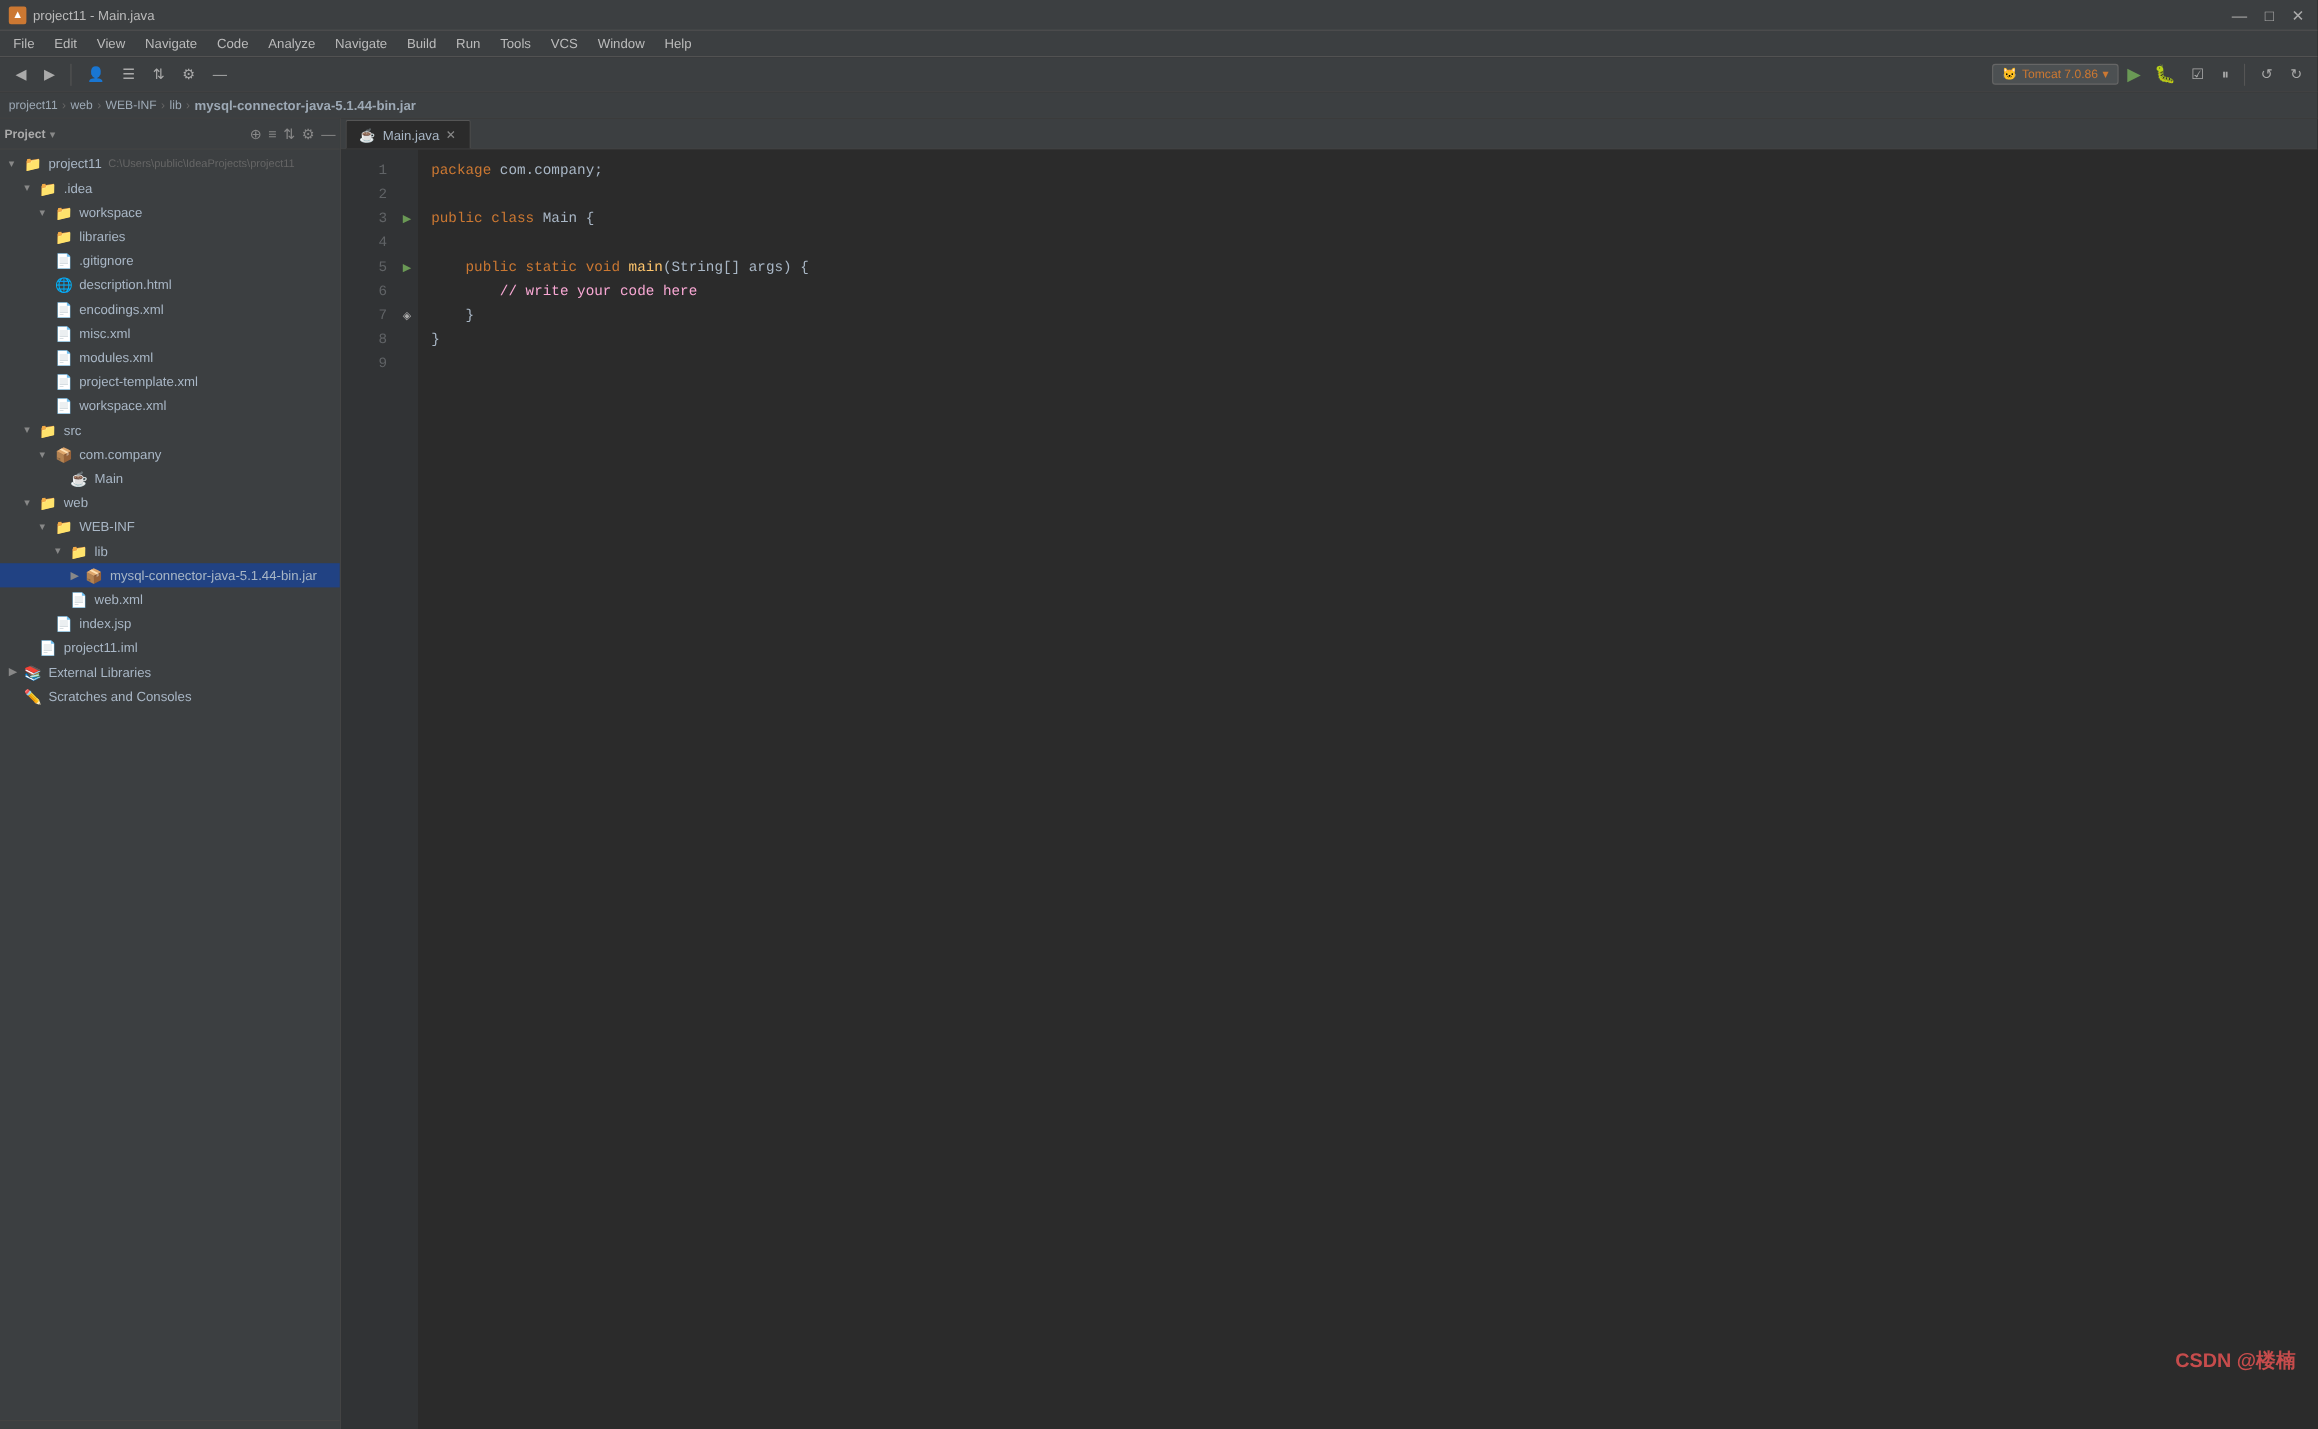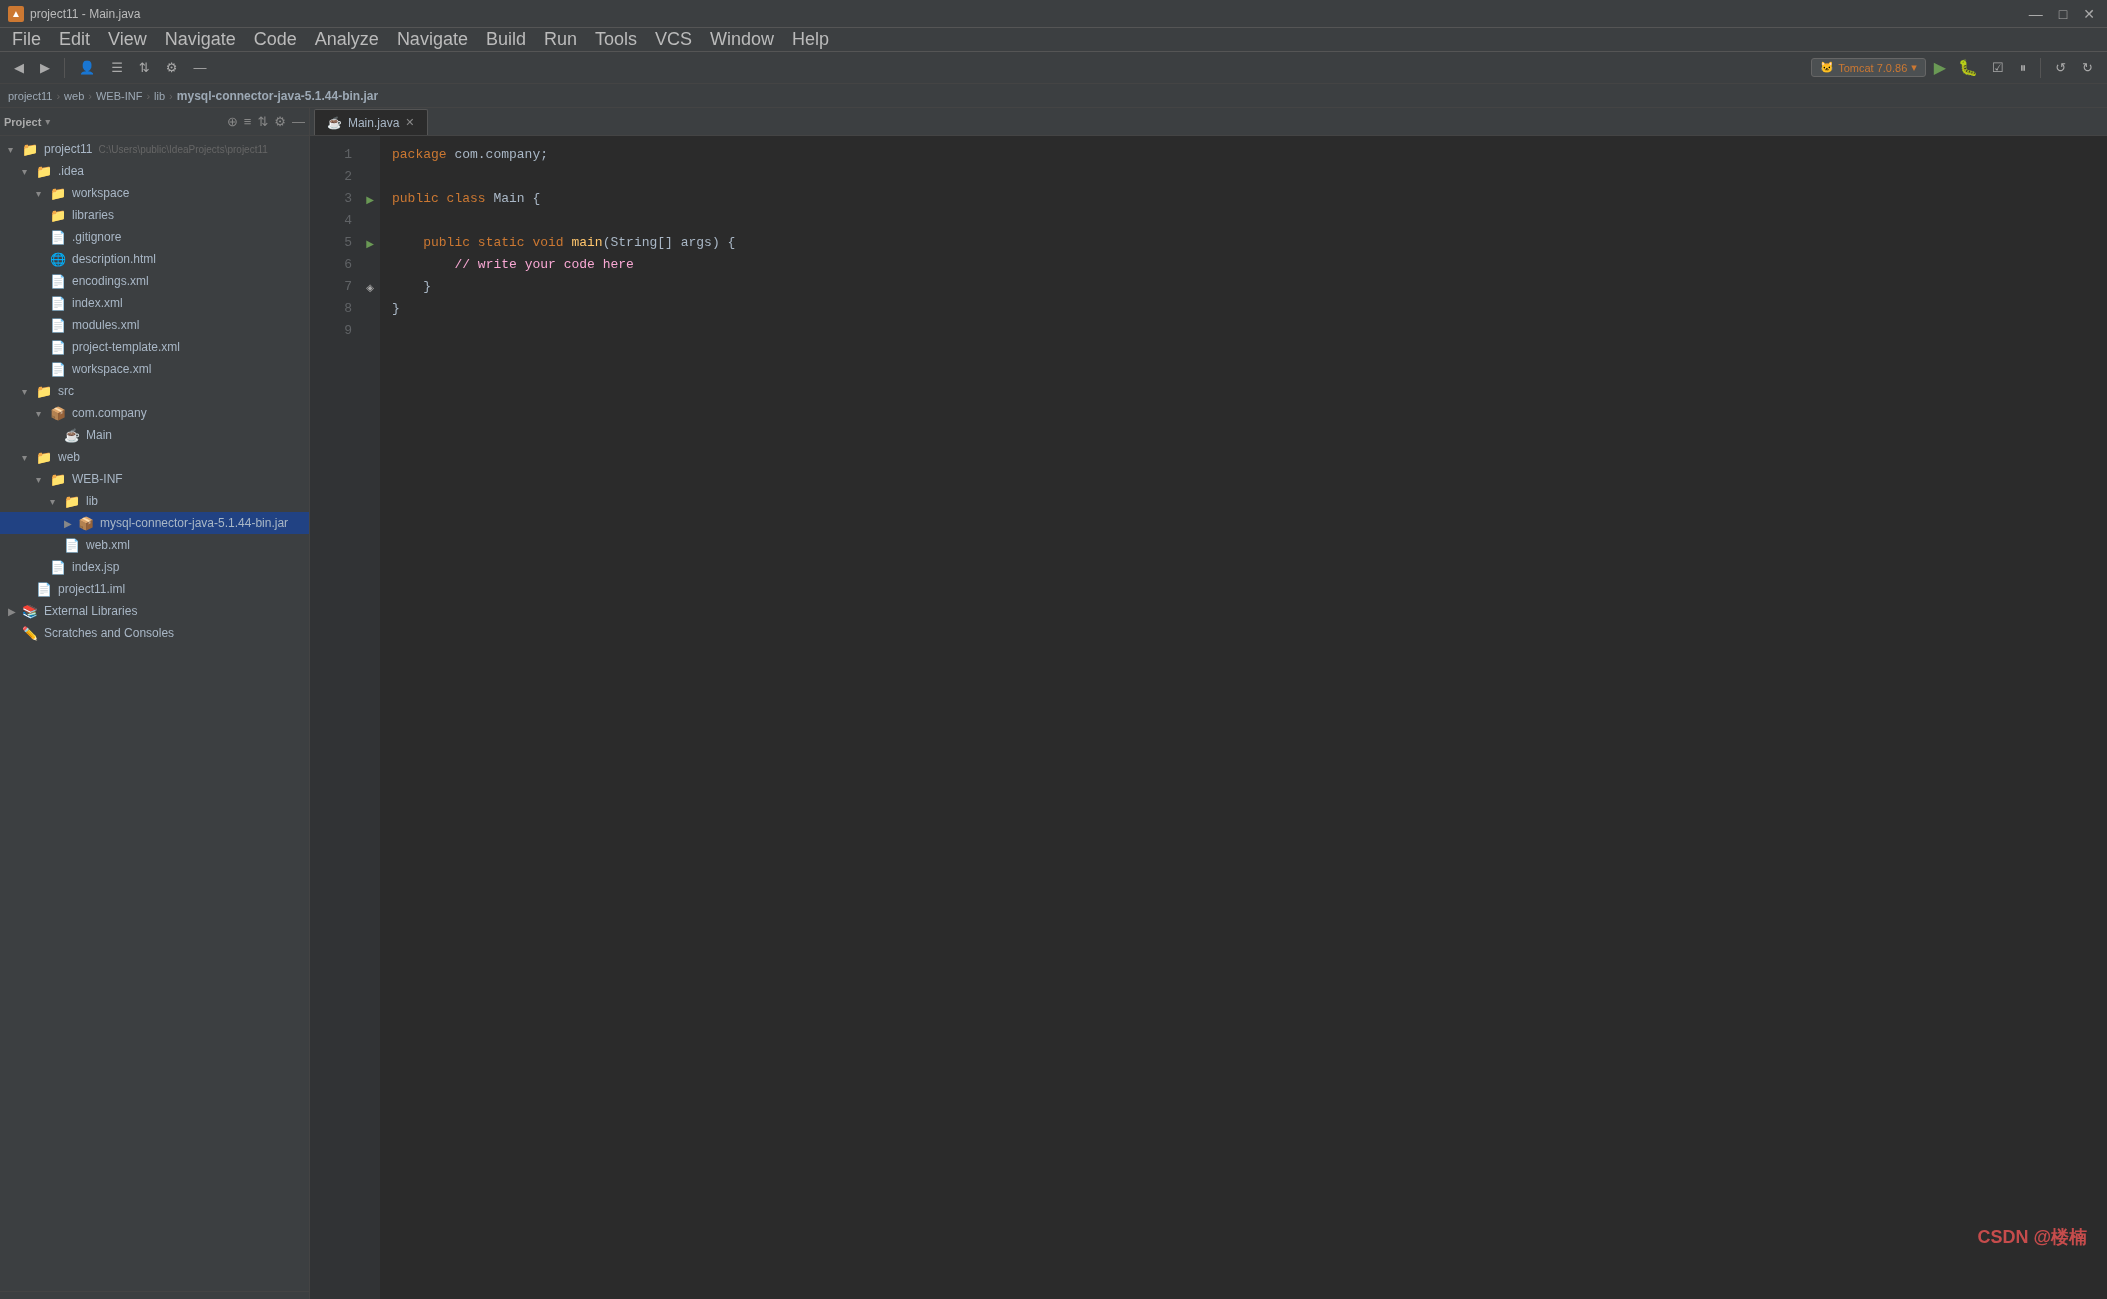--- a/index.html
+++ b/index.html
@@ -52,21 +52,21 @@
       height: 24px;
       display: flex;
       align-items: center;
       padding: 0 4px;
       border-bottom: 1px solid #555;
       gap: 2px;
     }
     .menu-item {
       color: #bbb;
       padding: 2px 8px;
-      font-size: 18px;
+      font-size: 12px;
       cursor: pointer;
       border-radius: 2px;
     }
 
     
     .breadcrumb-bar {
       background: #3c3f41;
       height: 24px;
       display: flex;
       align-items: center;
@@ -422,21 +422,21 @@
         <span class="indent" style="width:32px"></span>
         <span class="arrow"> </span>
         <span class="file-icon icon-xml">📄</span>
         <span class="label">encodings.xml</span>
       </div>
 
       <div class="tree-item">
         <span class="indent" style="width:32px"></span>
         <span class="arrow"> </span>
         <span class="file-icon icon-xml">📄</span>
-        <span class="label">index.xml</span>
+        <span class="label">misc.xml</span>
       </div>
 
       <div class="tree-item">
         <span class="indent" style="width:32px"></span>
         <span class="arrow"> </span>
         <span class="file-icon icon-xml">📄</span>
         <span class="label">modules.xml</span>
       </div>
 
       <div class="tree-item">

